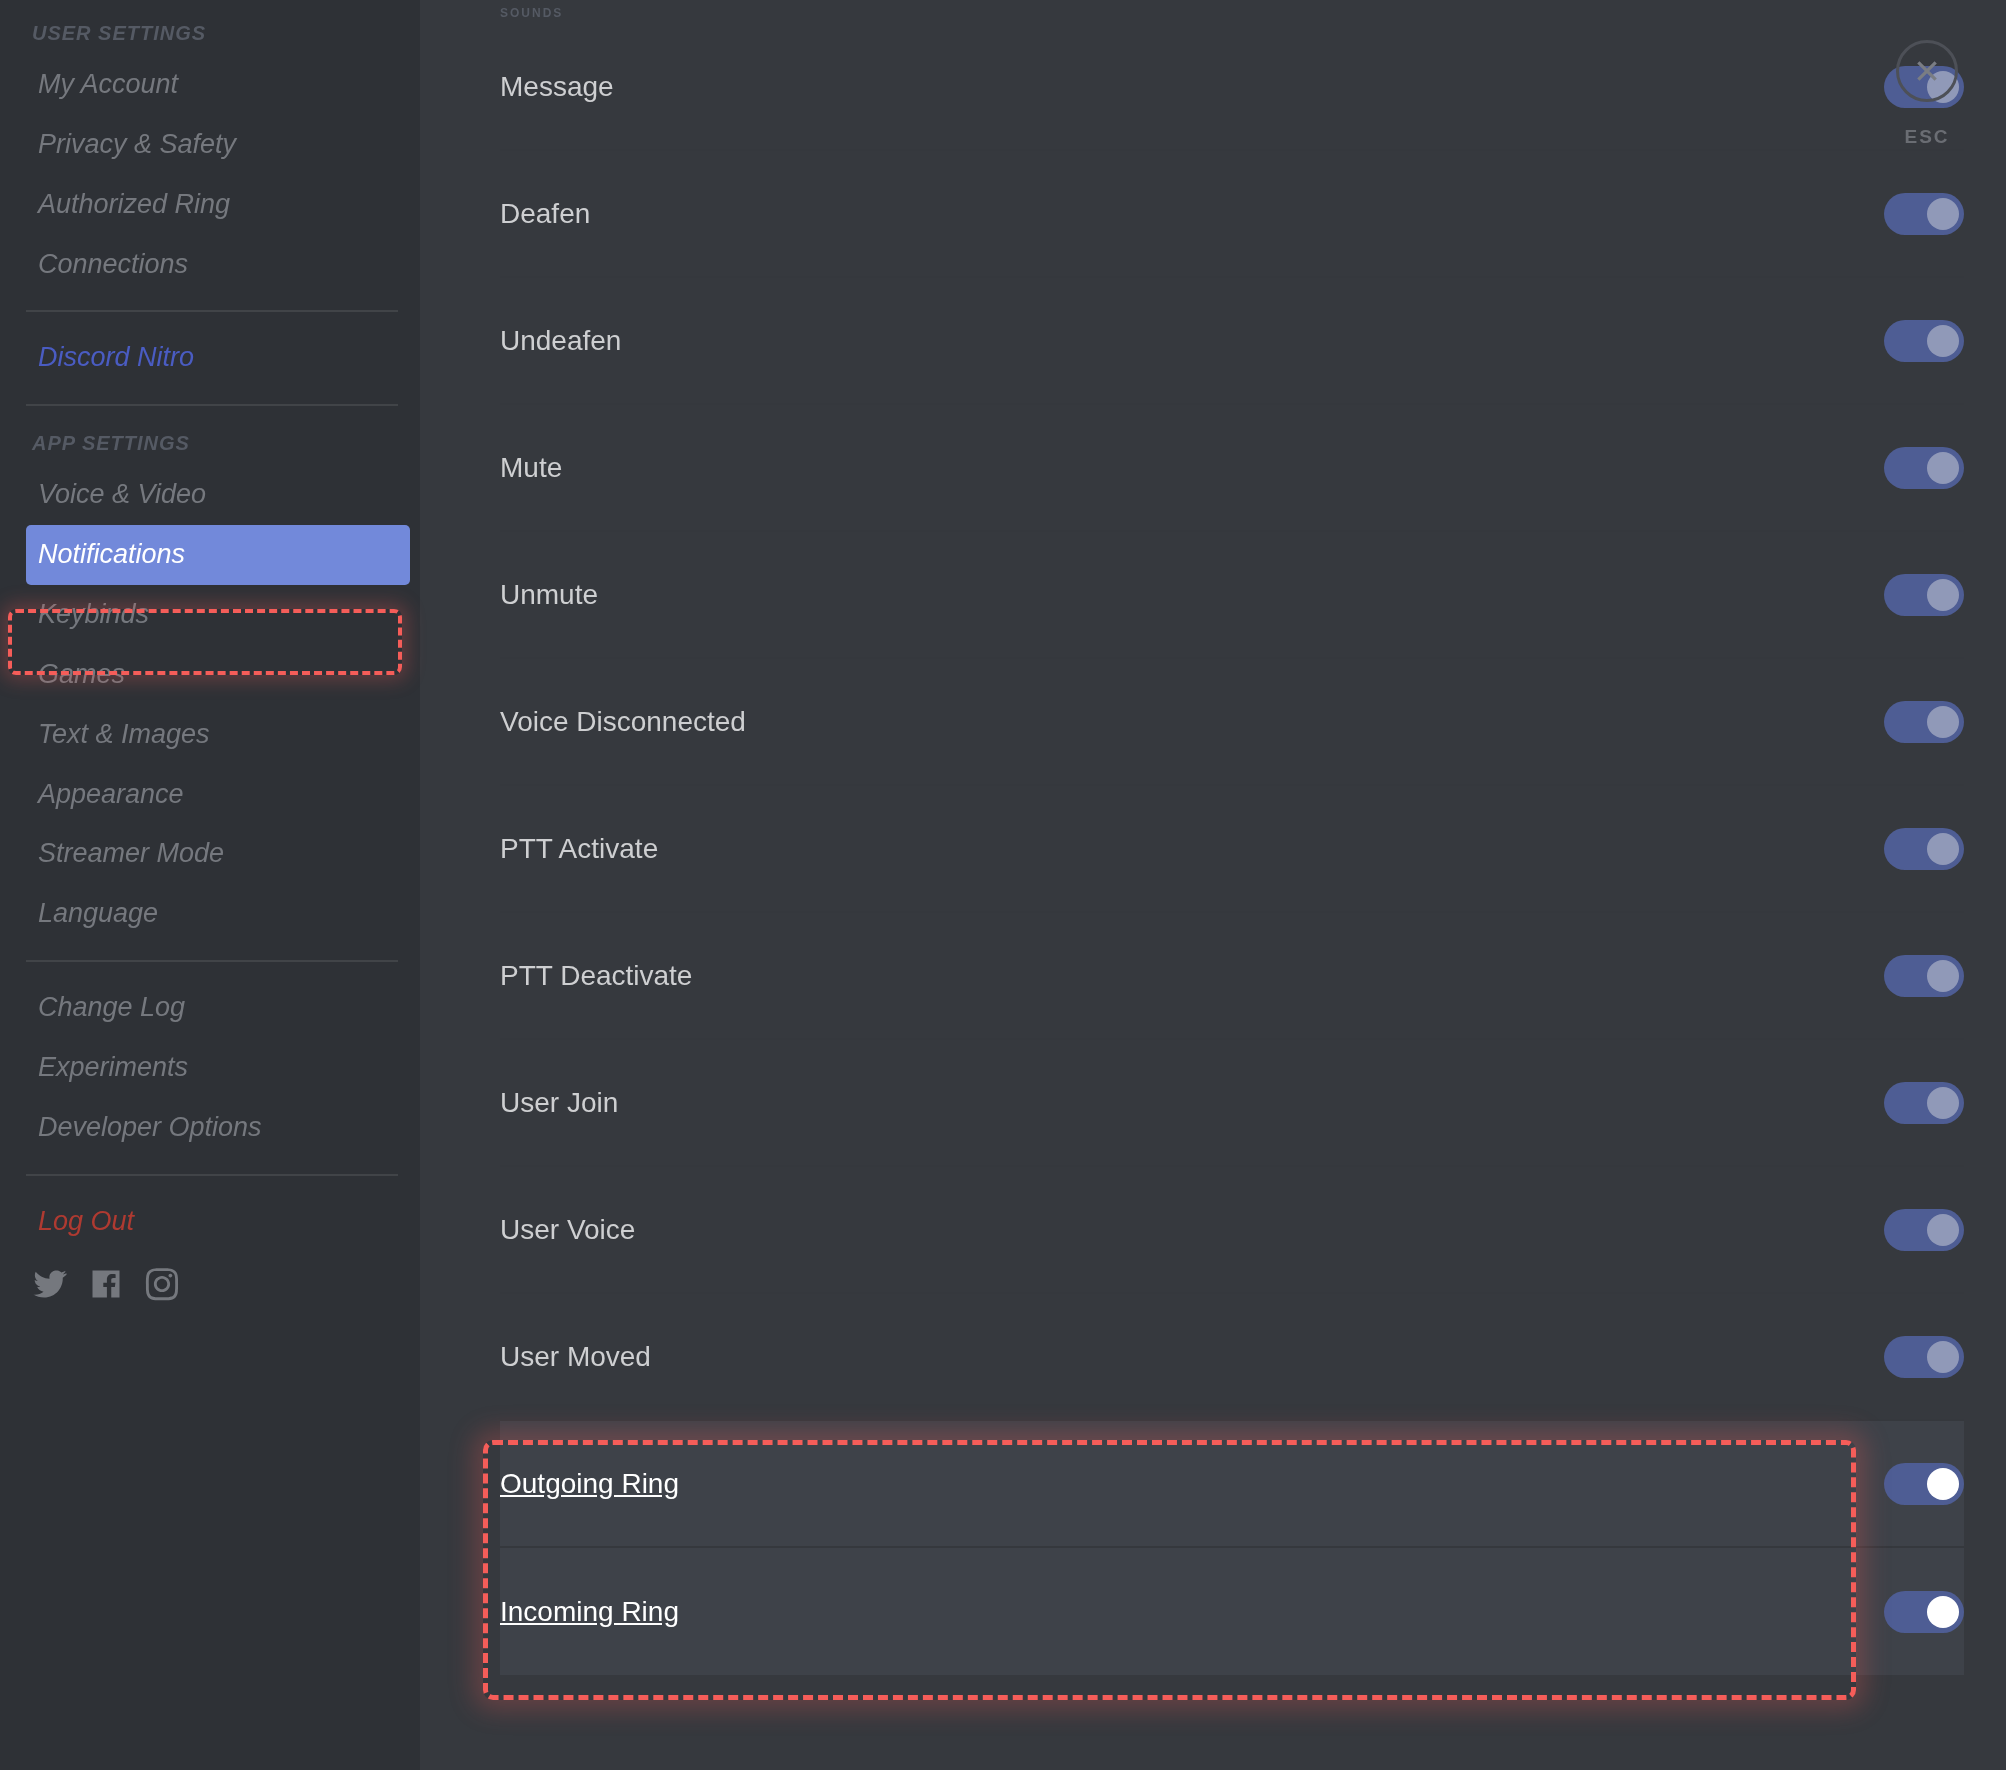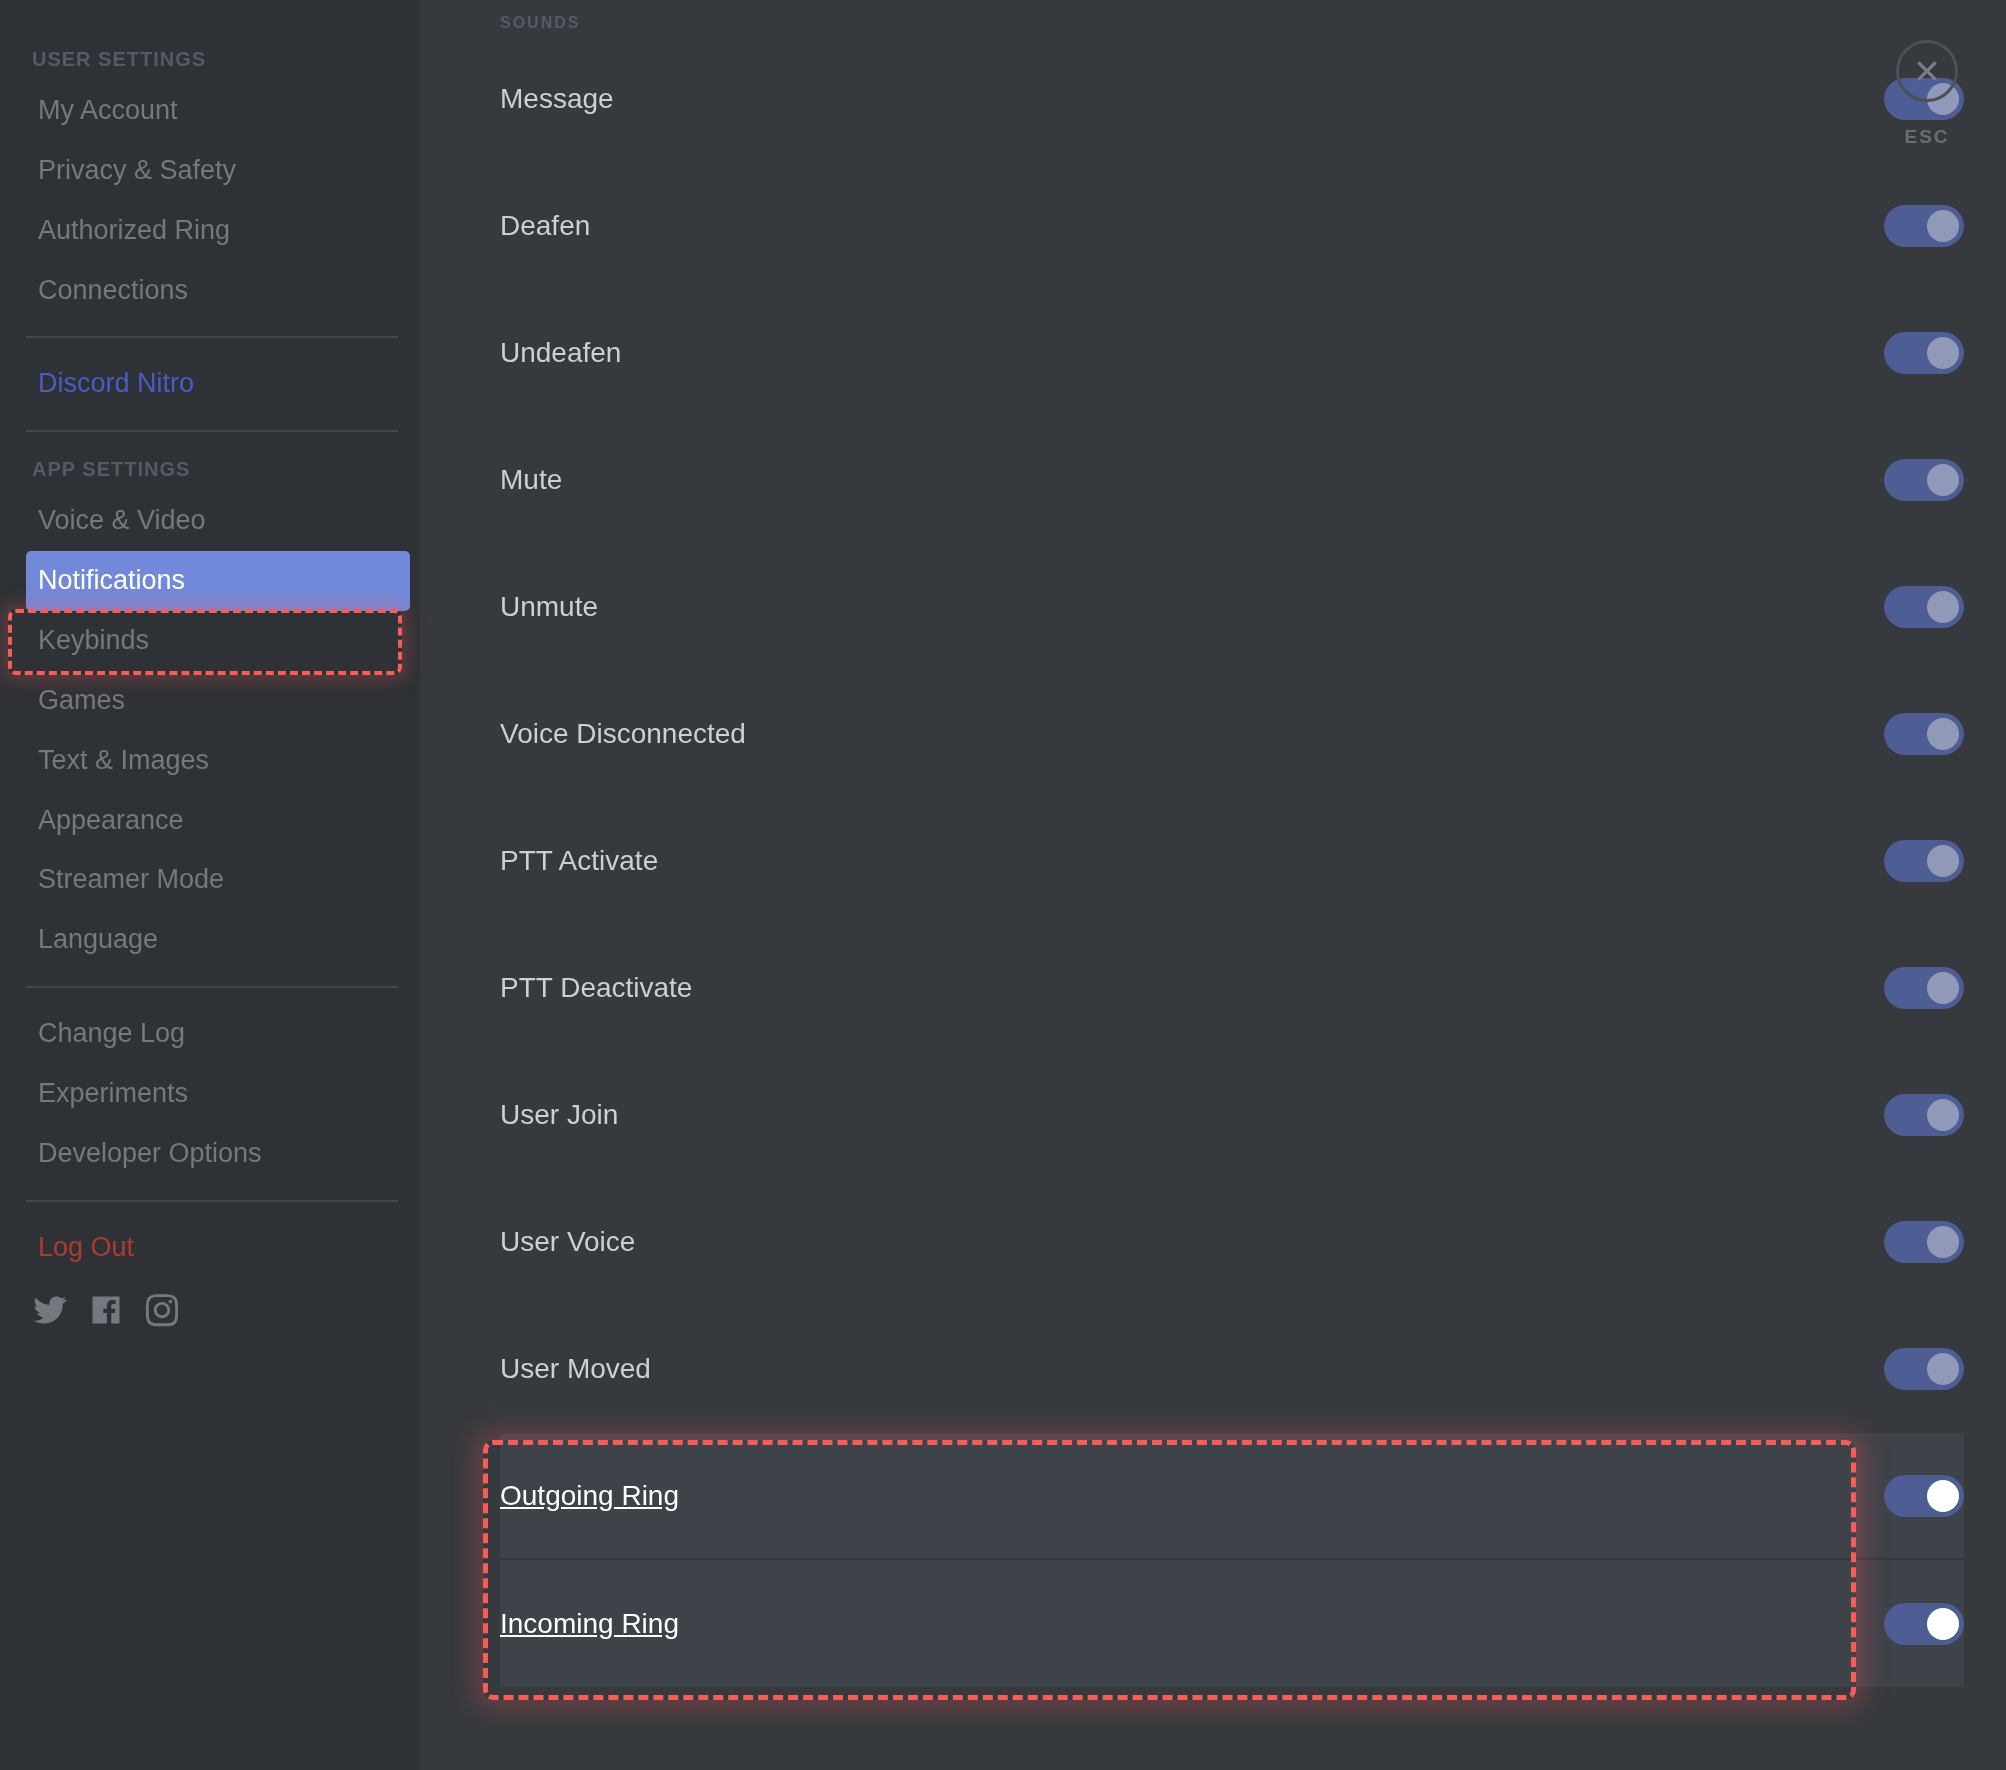--- a/index.html
+++ b/index.html
@@ -35,22 +35,23 @@
       display:flex;
       width:2006px;
       height:1770px;
       position:relative;
       margin:0 auto;
     }
     
     .sidebar{
       width:420px;
       background:var(--bg-1);
-      padding:38px 10px 40px 26px;
+      padding:12px 10px 40px 26px;
       flex:0 0 auto;
+      font-style:italic;
     }
     .side-cat{
       font-size:20px;
       font-weight:700;
       letter-spacing:1px;
       color:var(--txt-dim);
       padding:10px 6px 10px 6px;
     }
     .side-item{
       font-size:27px;
@@ -90,25 +91,25 @@
     }
 
     
     .main{
       flex:1;
       background:var(--bg-2);
       padding:0 42px 0 80px;
       position:relative;
     }
     .section-title{
-      font-size:16px;
+      font-size:12px;
       font-weight:700;
       letter-spacing:2px;
       color:var(--txt-dim);
-      padding:14px 0 4px 0;
+      padding:6px 0 4px 0;
     }
     .rows{
       display:flex;
       flex-direction:column;
     }
     .row{
       display:flex;
       align-items:center;
       justify-content:space-between;
       height:127px;

